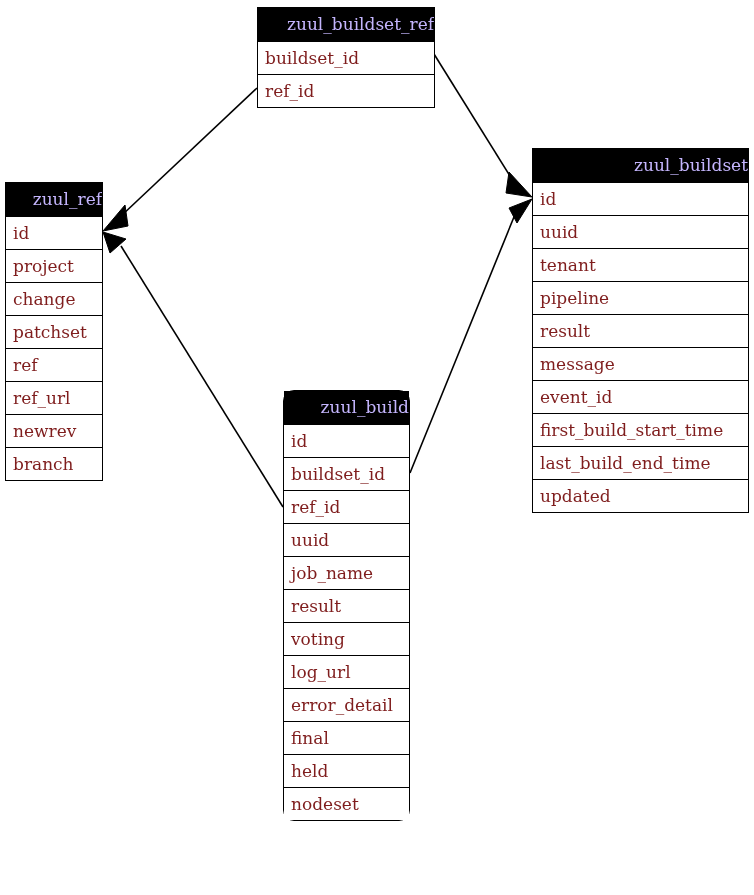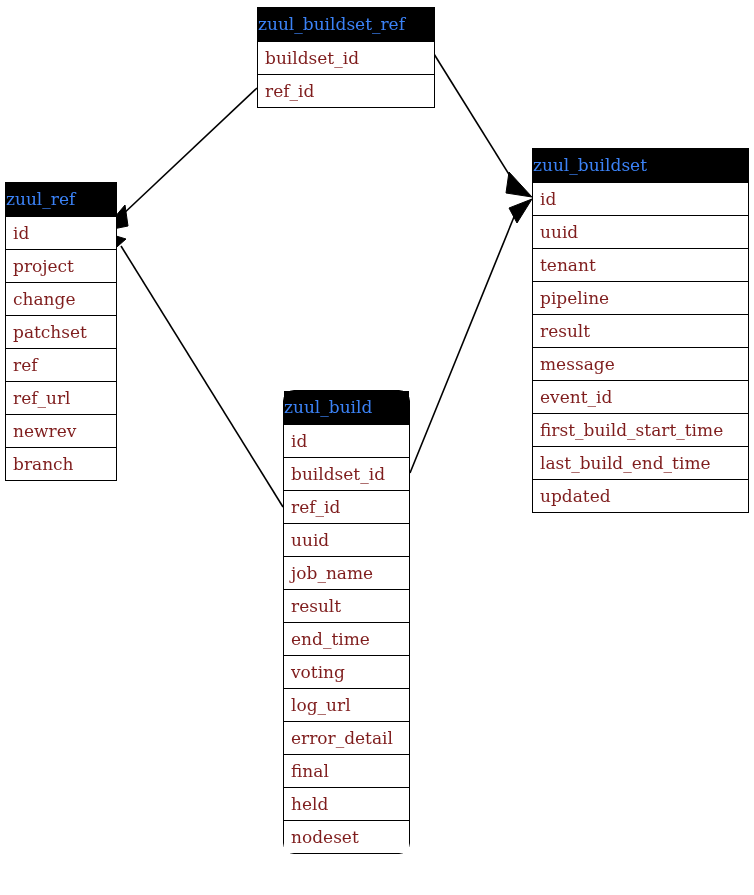--- a/index.html
+++ b/index.html
@@ -29,22 +29,22 @@
     box-sizing: border-box;
     border: 1px solid #000000;
     background: #ffffff;
     z-index: 2;
   }
   .table-header {
     box-sizing: border-box;
     height: 33px;
     line-height: 32px;
     background: #000000;
-    color: #3b82f6;
-    text-align: left;
+    color: #c4b5fd;
+    text-align: right;
     font-size: 17px;
     white-space: nowrap;
     overflow: hidden;
   }
   .table-row {
     box-sizing: border-box;
     height: 33px;
     line-height: 32px;
     border-top: 1px solid #000000;
     background: #ffffff;
@@ -84,21 +84,21 @@
         </g>
       </g>
   </svg>
 
   <div id="tables-layer">
       <div class="table-node" style="left: 257px; top: 7px; width: 178px;">
         <div class="table-header">zuul_buildset_ref</div>
         <div class="table-row">buildset_id</div>
         <div class="table-row">ref_id</div>
       </div>
-      <div class="table-node" style="left: 5px; top: 182px; width: 112px;">
+      <div class="table-node" style="left: 5px; top: 182px; width: 98px;">
         <div class="table-header">zuul_ref</div>
         <div class="table-row">id</div>
         <div class="table-row">project</div>
         <div class="table-row">change</div>
         <div class="table-row">patchset</div>
         <div class="table-row">ref</div>
         <div class="table-row">ref_url</div>
         <div class="table-row">newrev</div>
         <div class="table-row">branch</div>
       </div>
@@ -116,21 +116,20 @@
         <div class="table-row">updated</div>
       </div>
       <div class="table-node" style="left: 283px; top: 390px; width: 127px; border-radius: 11px;">
         <div class="table-header">zuul_build</div>
         <div class="table-row">id</div>
         <div class="table-row">buildset_id</div>
         <div class="table-row">ref_id</div>
         <div class="table-row">uuid</div>
         <div class="table-row">job_name</div>
         <div class="table-row">result</div>
-        <div class="table-row">end_time</div>
         <div class="table-row">voting</div>
         <div class="table-row">log_url</div>
         <div class="table-row">error_detail</div>
         <div class="table-row">final</div>
         <div class="table-row">held</div>
         <div class="table-row">nodeset</div>
       </div>
     </div>
 
 </div>

